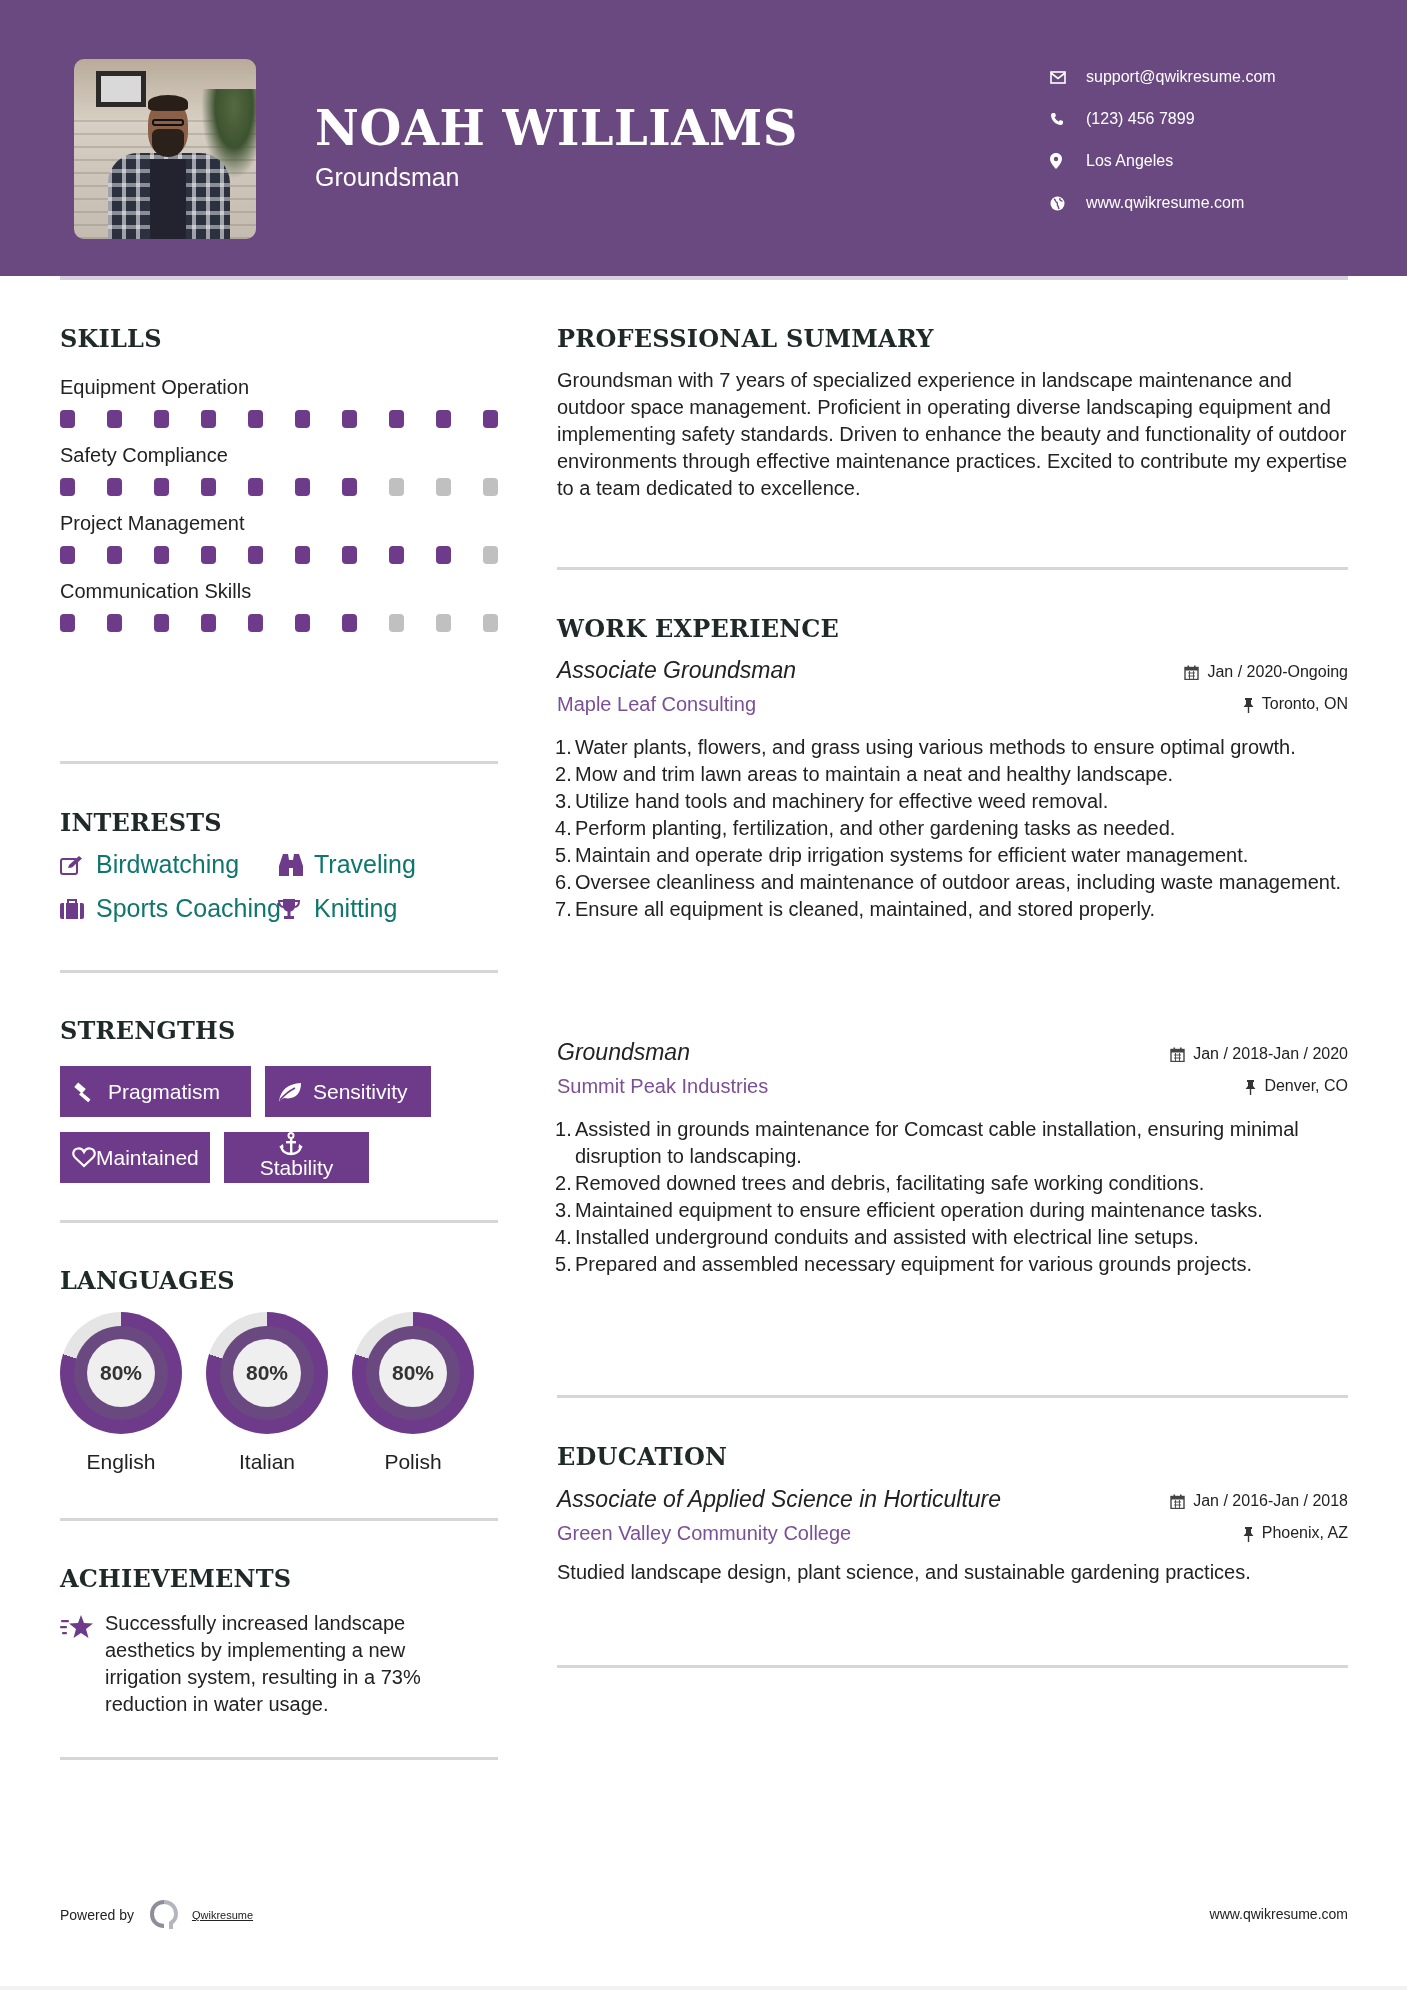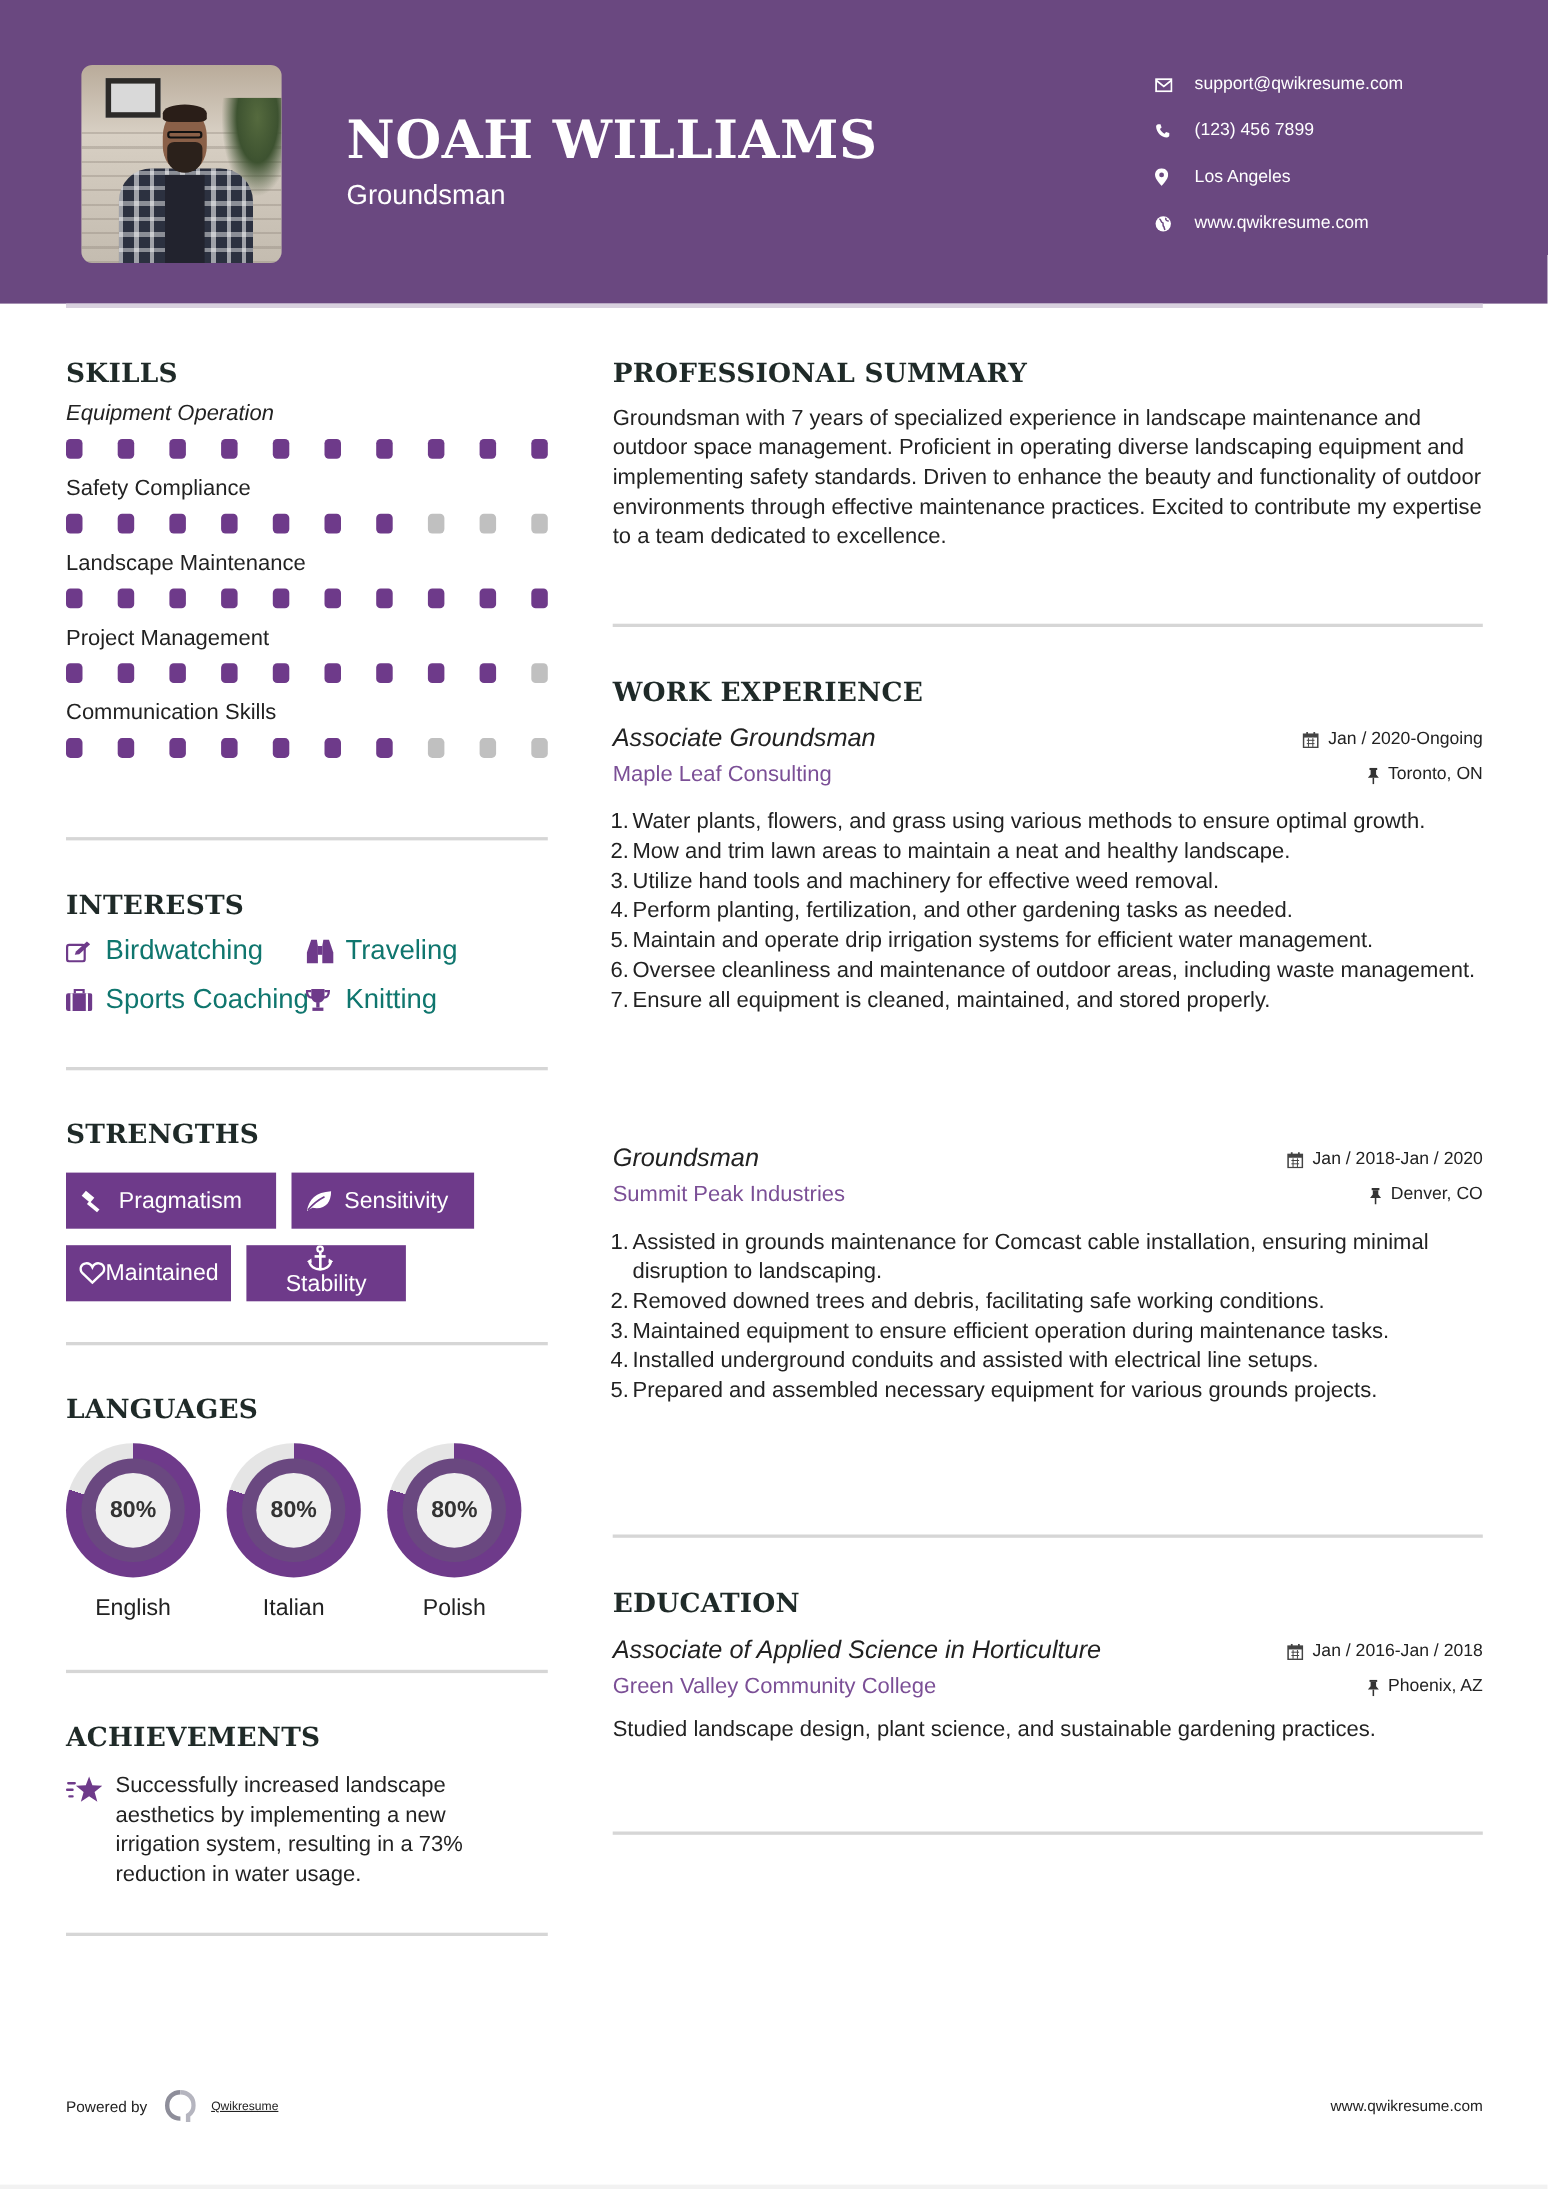--- a/index.html
+++ b/index.html
@@ -144,21 +144,21 @@
     </div>
   </div>
 </div>
 <div class="header-rule"></div>
 
 <div class="col-left">
 
   <div class="abs section-title" style="left:0; top:24px;">SKILLS</div>
   <div class="abs" style="left:0; top:60px; width:438px;">
     <div class="skill">
-      <div class="skill-name" style="margin-top:1px;font-style:italic;">Equipment Operation</div>
+      <div class="skill-name" style="margin-top:12px;">Equipment Operation</div>
       <div class="dots">
           <span class="dot"></span>
           <span class="dot"></span>
           <span class="dot"></span>
           <span class="dot"></span>
           <span class="dot"></span>
           <span class="dot"></span>
           <span class="dot"></span>
           <span class="dot"></span>
           <span class="dot"></span>
@@ -171,35 +171,20 @@
           <span class="dot"></span>
           <span class="dot"></span>
           <span class="dot"></span>
           <span class="dot"></span>
           <span class="dot"></span>
           <span class="dot"></span>
           <span class="dot"></span>
           <span class="dot off"></span>
           <span class="dot off"></span>
           <span class="dot off"></span>
-        </div>
-    </div>
-    <div class="skill" style="margin-top:12px;">
-      <div class="skill-name" style="margin-top:0;">Landscape Maintenance</div>
-      <div class="dots">
-          <span class="dot"></span>
-          <span class="dot"></span>
-          <span class="dot"></span>
-          <span class="dot"></span>
-          <span class="dot"></span>
-          <span class="dot"></span>
-          <span class="dot"></span>
-          <span class="dot"></span>
-          <span class="dot"></span>
-          <span class="dot"></span>
         </div>
     </div>
     <div class="skill" style="margin-top:12px;">
       <div class="skill-name" style="margin-top:0;">Project Management</div>
       <div class="dots">
           <span class="dot"></span>
           <span class="dot"></span>
           <span class="dot"></span>
           <span class="dot"></span>
           <span class="dot"></span>

